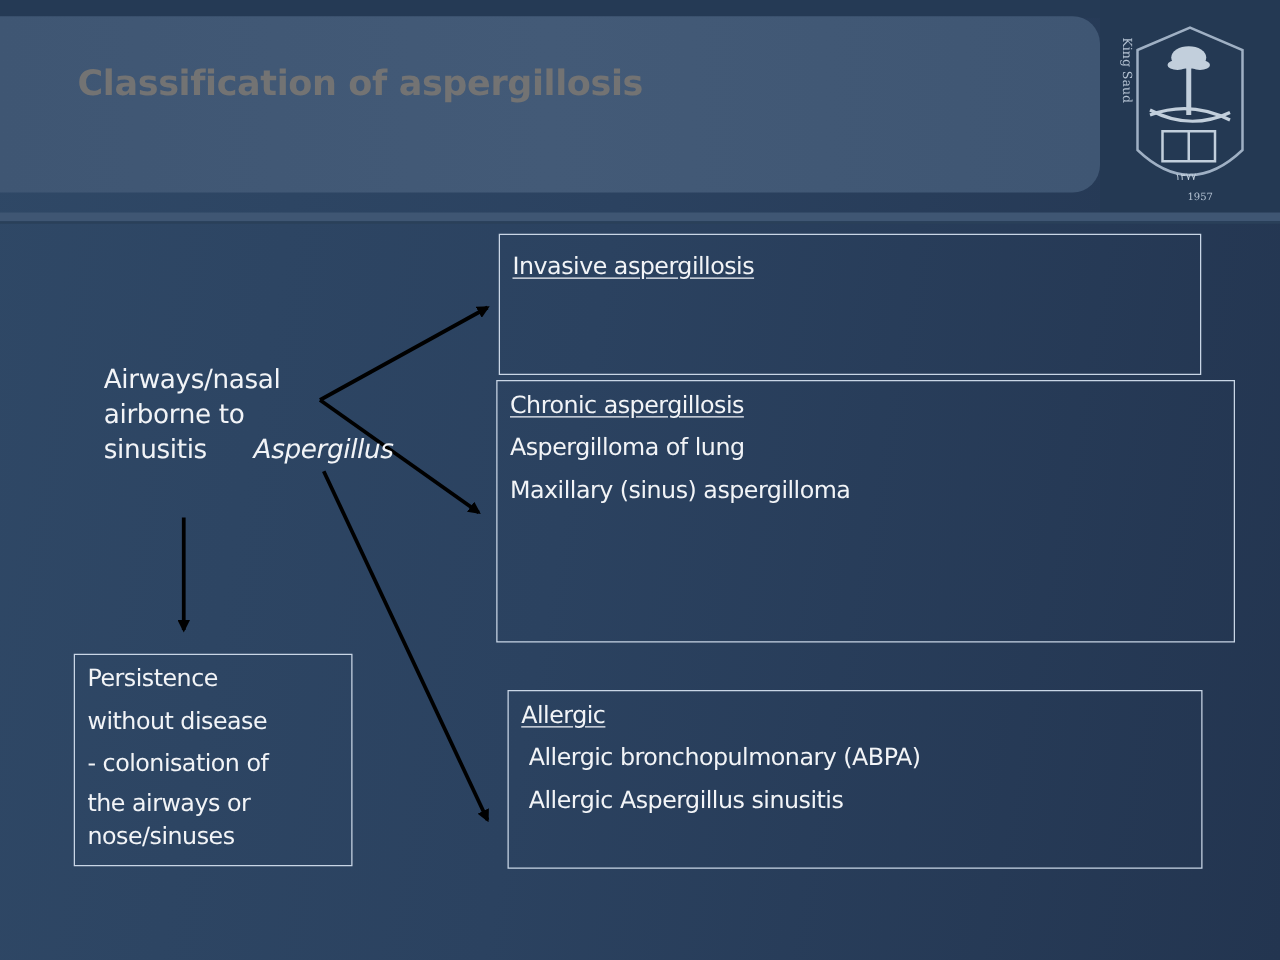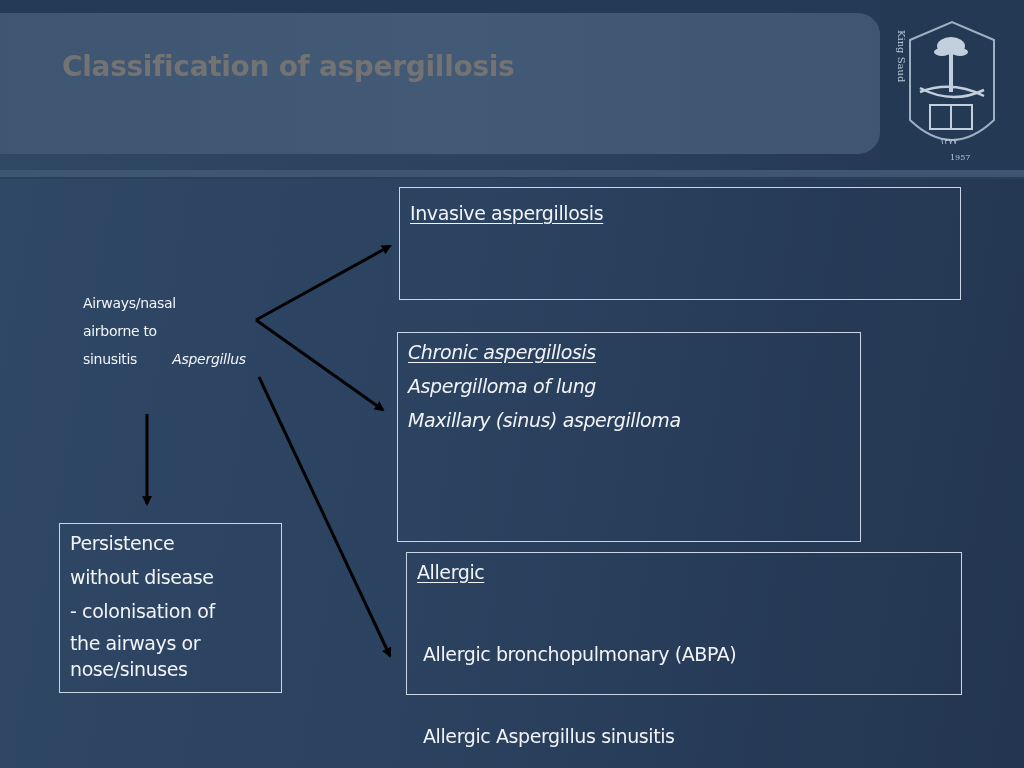--- a/index.html
+++ b/index.html
@@ -41,29 +41,29 @@
   }
   .box {
     position: absolute; border: 1.5px solid #c9d6e6; box-sizing: border-box;
   }
   .box-line {
     font-size: 19px; line-height: 34px; white-space: nowrap; color: #f2f4f7;
     font-family: "DejaVu Sans", sans-serif; letter-spacing: -0.4px;
   }
   .u { text-decoration: underline; text-underline-offset: 3px; }
   #invasive-box { left: 399px; top: 187px; width: 562px; height: 113px; padding: 8px 0 0 10px; }
-  #chronic-box { left: 397px; top: 332px; width: 464px; height: 210px; padding: 2px 0 0 10px; font-style: italic; }
+  #chronic-box { left: 397px; top: 304px; width: 591px; height: 210px; padding: 2px 0 0 10px; }
   #allergic-box { left: 406px; top: 552px; width: 556px; height: 143px; padding: 2px 0 0 10px; }
-  #allergic-box .indent { padding-left: 6px; margin-top: 48px; }
+  #allergic-box .indent { padding-left: 6px; }
   #persistence-box { left: 59px; top: 523px; width: 223px; height: 170px; padding: 2px 0 16px 10px; }
   #persistence-box .box-line { font-size: 19px; line-height: 34px; }
   #persistence-box .last { line-height: 22px; }
   .exposure {
     position: absolute; left: 83px; top: 289px;
-    font-size: 14px; line-height: 28px; color: #f2f4f7; letter-spacing: -0.3px;
+    font-size: 21px; line-height: 28px; color: #f2f4f7; letter-spacing: -0.3px;
   }
   .exposure .it { font-style: italic; margin-left: 31px; }
   svg.arrows { position: absolute; left: 0; top: 0; width: 1024px; height: 768px; pointer-events: none; }
 </style>
 </head>
 <body>
 
 <div class="top-strip"></div>
 <div class="header-band"></div>
 <div class="header-right"></div>

